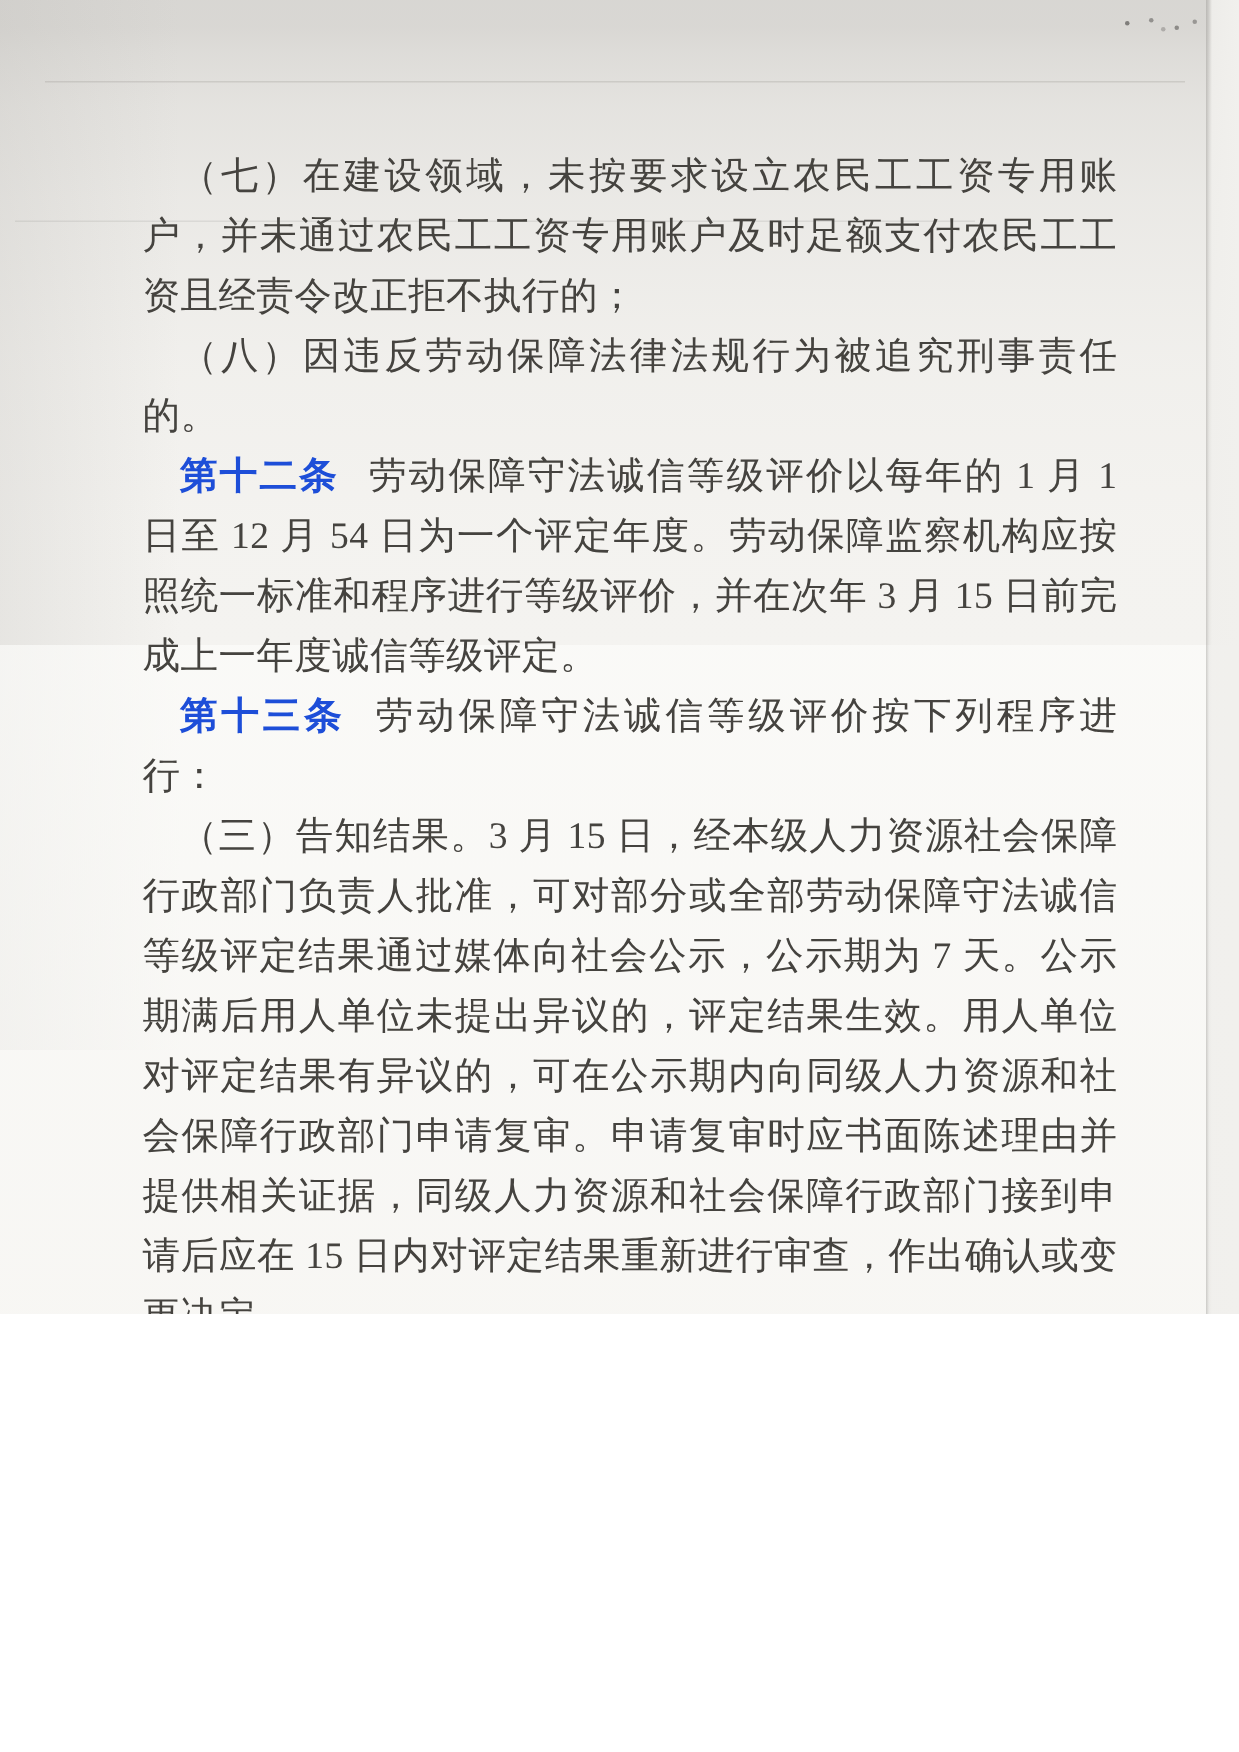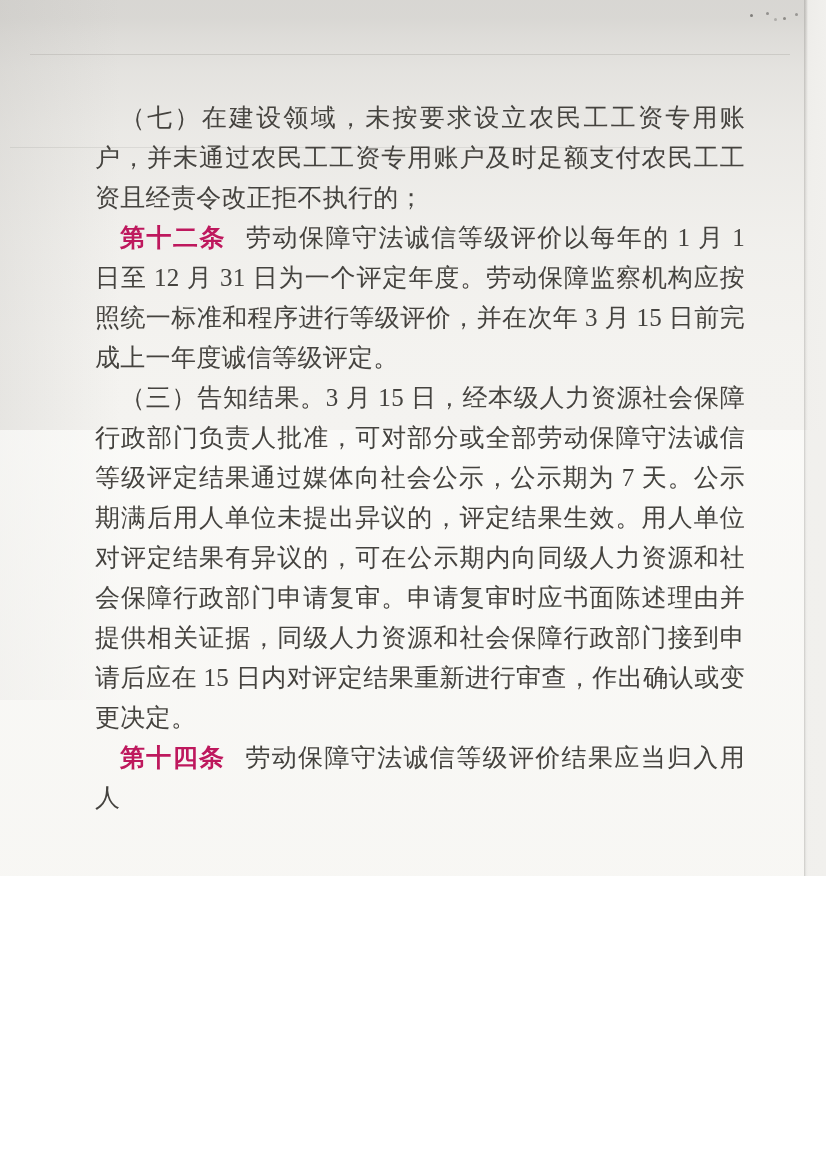--- a/index.html
+++ b/index.html
@@ -76,40 +76,42 @@
   
   .doc-body{
     position:absolute;left:95px;top:98px;width:650px;
     font-size:25px;line-height:40px;
     color:#45433f;
     text-align:justify;
     text-justify:inter-character;
     letter-spacing:0.3px;
   }
   .para{margin:0;text-indent:1em;}
-  .art{font-weight:700;color:#be185d;margin-right:0.8em;font-family:Liberation Serif, serif;}
+  .art{font-weight:700;color:#1d4ed8;margin-right:0.8em;font-family:Liberation Serif, serif;}
   .footer{
     position:absolute;left:114px;top:1084px;
     font-size:23px;color:#4c4a46;letter-spacing:4px;
   }
 </style>
 </head>
 <body>
 
 <div class="page">
   <div class="scan-top-band"></div>
   <div class="scan-left-shade"></div>
   <div class="scan-mid"></div>
   <div class="scan-streak-1"></div>
   <div class="scan-streak-2"></div>
   <div class="scan-specks"></div>
 
   <div class="doc-body" id="doc-body">
       <p class="para"><span>（七）在建设领域，未按要求设立农民工工资专用账户，并未通过农民工工资专用账户及时足额支付农民工工资且经责令改正拒不执行的；</span></p>
-      <p class="para"><b class="art">第十二条</b><span>劳动保障守法诚信等级评价以每年的 1 月 1 日至 12 月 31 日为一个评定年度。劳动保障监察机构应按照统一标准和程序进行等级评价，并在次年 3 月 15 日前完成上一年度诚信等级评定。</span></p>
+      <p class="para"><span>（八）因违反劳动保障法律法规行为被追究刑事责任的。</span></p>
+      <p class="para"><b class="art">第十二条</b><span>劳动保障守法诚信等级评价以每年的 1 月 1 日至 12 月 54 日为一个评定年度。劳动保障监察机构应按照统一标准和程序进行等级评价，并在次年 3 月 15 日前完成上一年度诚信等级评定。</span></p>
+      <p class="para"><b class="art">第十三条</b><span>劳动保障守法诚信等级评价按下列程序进行：</span></p>
       <p class="para"><span>（三）告知结果。3 月 15 日，经本级人力资源社会保障行政部门负责人批准，可对部分或全部劳动保障守法诚信等级评定结果通过媒体向社会公示，公示期为 7 天。公示期满后用人单位未提出异议的，评定结果生效。用人单位对评定结果有异议的，可在公示期内向同级人力资源和社会保障行政部门申请复审。申请复审时应书面陈述理由并提供相关证据，同级人力资源和社会保障行政部门接到申请后应在 15 日内对评定结果重新进行审查，作出确认或变更决定。</span></p>
       <p class="para"><b class="art">第十四条</b><span>劳动保障守法诚信等级评价结果应当归入用人</span></p>
     </div>
 
   <div class="footer">
     <span>— 8 —</span>
   </div>
 
   <div class="scan-bottom-band"></div>
   <div class="scan-bottom-strip"></div>

